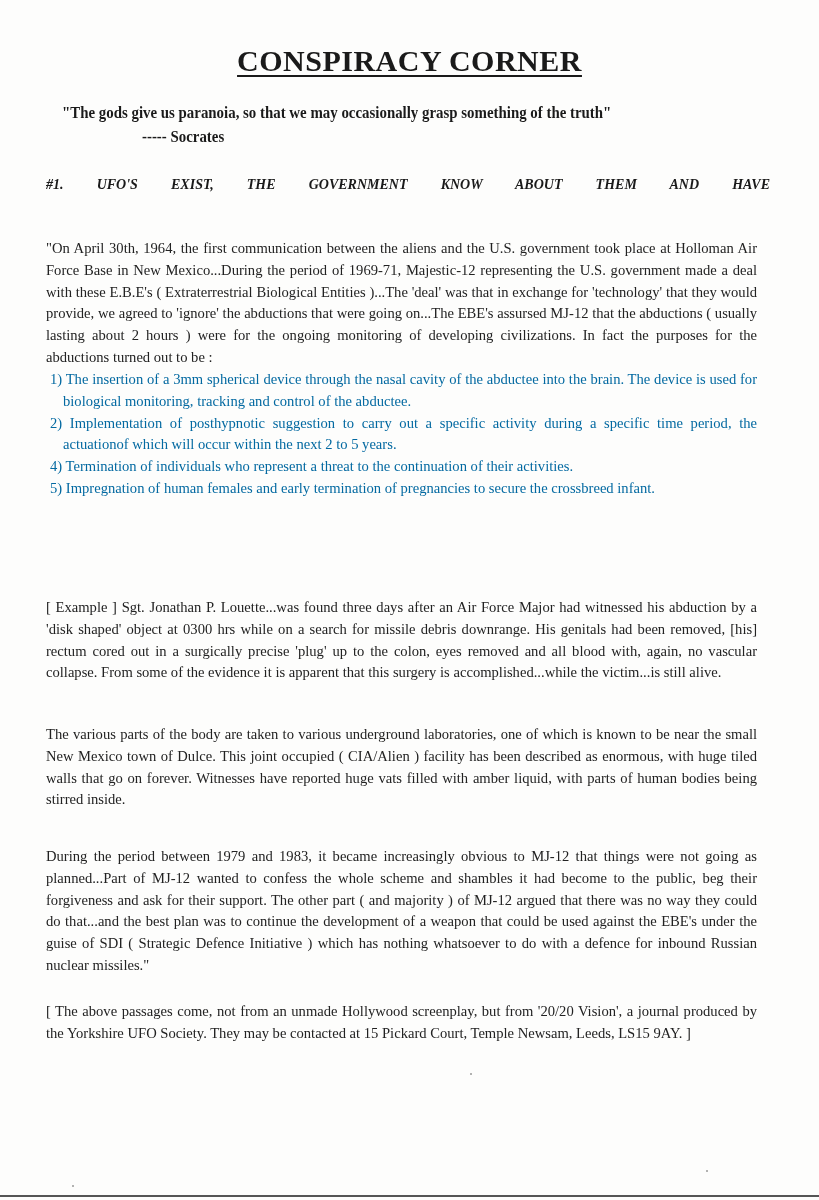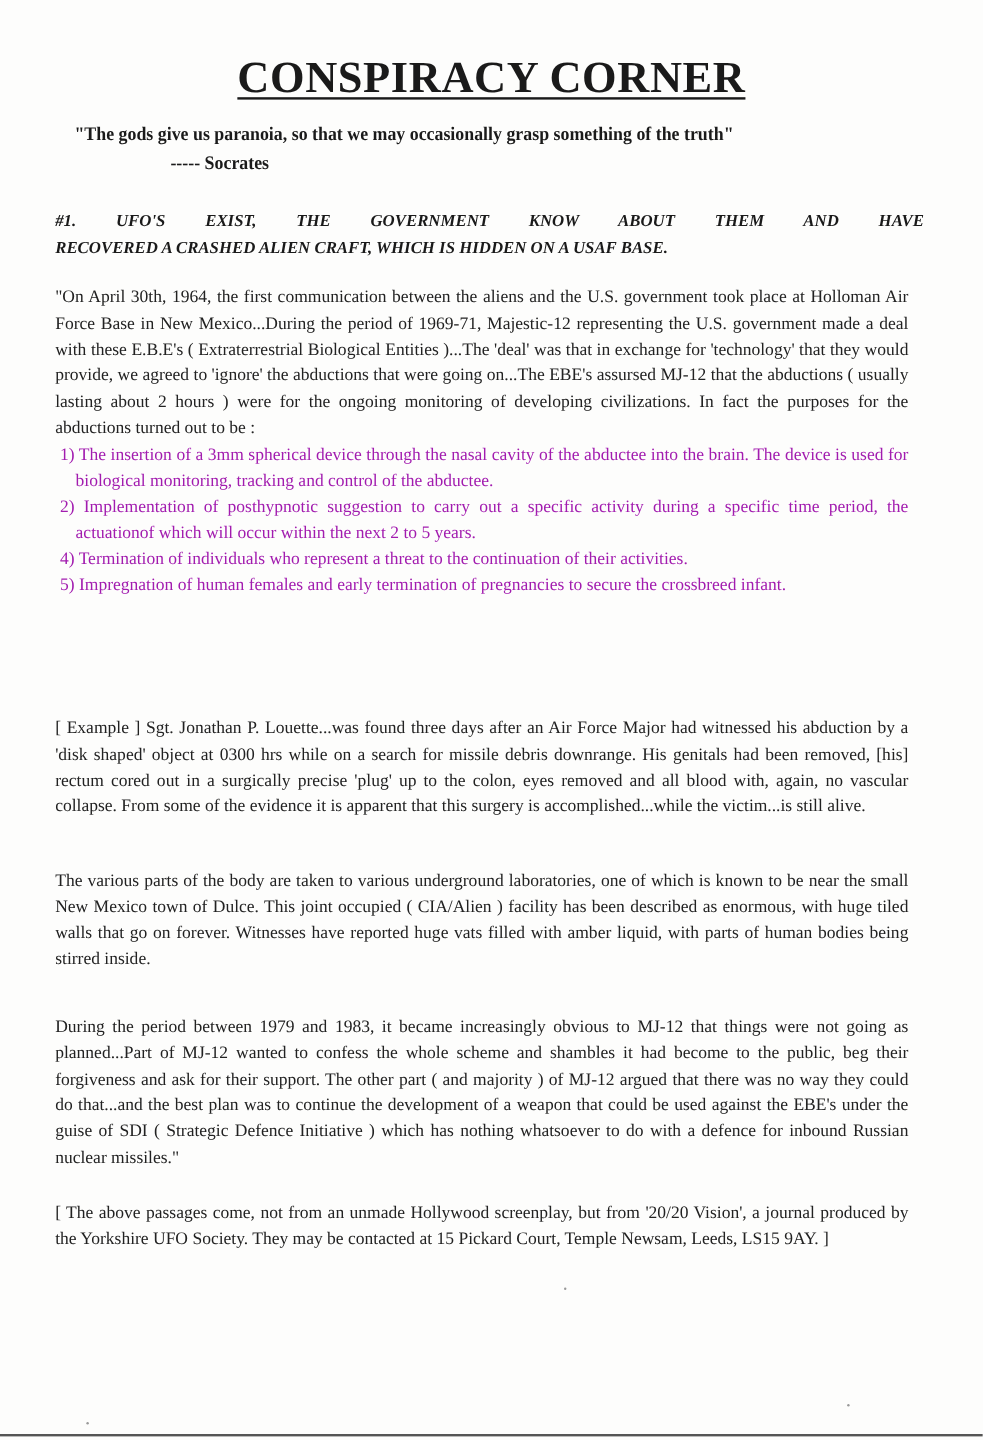--- a/index.html
+++ b/index.html
@@ -3,21 +3,21 @@
   <meta charset="utf-8">
   <style>
     html, body { margin: 0; padding: 0; }
     body {
       width: 819px; height: 1200px; background: #fdfdfc; position: relative; overflow: hidden;
       color: #1e1e1e;
     }
     .page { position: absolute; left: 0; top: 0; width: 819px; height: 1200px; }
     .title {
       position: absolute; left: 0; width: 819px; top: 44px; text-align: center;
-      font-family: "Liberation Serif", serif; font-weight: bold; font-size: 37px;
+      font-family: "Liberation Serif", serif; font-weight: bold; font-size: 30px;
       letter-spacing: 0.5px; color: #1a1a1a;
     }
     .title span { text-decoration: underline; text-decoration-thickness: 2px; text-underline-offset: 4px; }
     .quote {
       position: absolute; left: 62px; top: 104px; width: 720px;
       font-family: "Liberation Serif", serif; font-weight: bold; font-size: 16px; color: #1a1a1a;
       transform: scaleX(0.93); transform-origin: left top;
     }
     .attribution {
       position: absolute; left: 142px; top: 128px;
@@ -30,21 +30,21 @@
       line-height: 23px; color: #1a1a1a; text-align: justify; text-align-last: left;
     }
     .heading .l1 { display: block; text-align: justify; text-align-last: justify; word-spacing: 6px; }
     .body {
       position: absolute; left: 46px; width: 711px;
       font-family: "Liberation Serif", serif; font-size: 14.6px; line-height: 21.8px;
       color: #222; text-align: justify;
     }
     .body p { margin: 0; }
     .p1 { top: 238px; }
-    .list { position: absolute; left: 50px; top: 369px; width: 707px; font-family: "Liberation Serif", serif; font-size: 14.6px; line-height: 21.8px; color: #a21caf; }
+    .list { position: absolute; left: 50px; top: 369px; width: 707px; font-family: "Liberation Serif", serif; font-size: 14.6px; line-height: 21.8px; color: #0369a1; }
     .list .item { padding-left: 13px; text-indent: -13px; text-align: justify; }
     .p2 { top: 597px; }
     .p3 { top: 724px; }
     .p4 { top: 846px; }
     .p5 { top: 1001px; }
     .bottom-line { position: absolute; left: 0; top: 1195px; width: 819px; height: 2px; background: #555; }
     .speck { position: absolute; width: 2px; height: 2px; background: #999; border-radius: 50%; }
   </style>
 </head>
 <body>
@@ -53,21 +53,20 @@
 
   <div class="title">
     <span>CONSPIRACY CORNER</span>
   </div>
 
   <div class="quote">"The gods give us paranoia, so that we may occasionally grasp something of the truth"</div>
   <div class="attribution">-----  Socrates</div>
 
   <div class="heading">
     <span class="l1">#1. UFO'S EXIST, THE GOVERNMENT KNOW ABOUT THEM AND HAVE</span>
-    <span class="l2">RECOVERED A CRASHED ALIEN CRAFT, WHICH IS HIDDEN ON A USAF BASE.</span>
   </div>
 
   <div class="body p1">
     <p>"On April 30th, 1964, the first communication between the aliens and the U.S. government took place at Holloman Air Force Base in New Mexico...During the period of 1969-71, Majestic-12 representing the U.S. government made a deal with these E.B.E's ( Extraterrestrial Biological Entities )...The 'deal' was that in exchange for 'technology' that they would provide, we agreed to 'ignore' the abductions that were going on...The EBE's assursed MJ-12 that the abductions ( usually lasting about 2 hours ) were for the ongoing monitoring of developing civilizations. In fact the purposes for the abductions turned out to be :</p>
   </div>
 
   <div class="list">
     <div class="item">1) The insertion of a 3mm spherical device through the nasal cavity of the abductee into the brain. The device is used for biological monitoring, tracking and control of the abductee.</div>
     <div class="item">2) Implementation of posthypnotic suggestion to carry out a specific activity during a specific time period, the actuationof which will occur within the next 2 to 5 years.</div>
     <div class="item">4) Termination of individuals who represent a threat to the continuation of their activities.</div>

